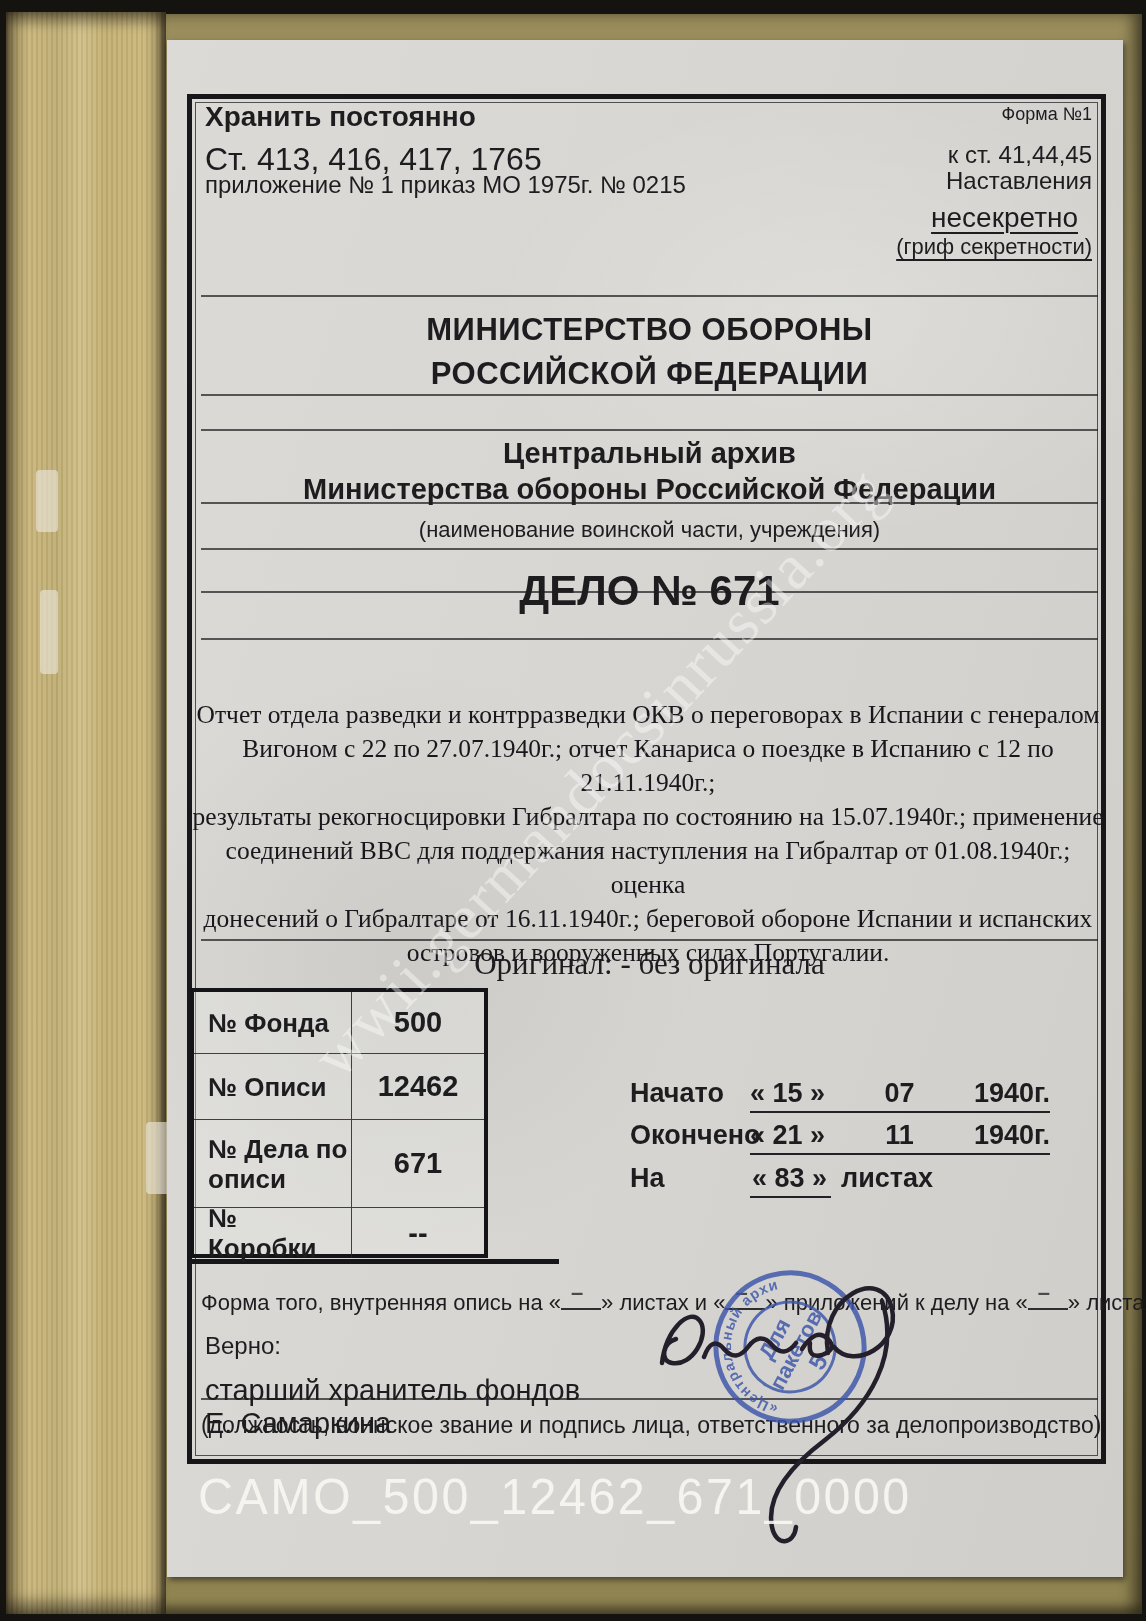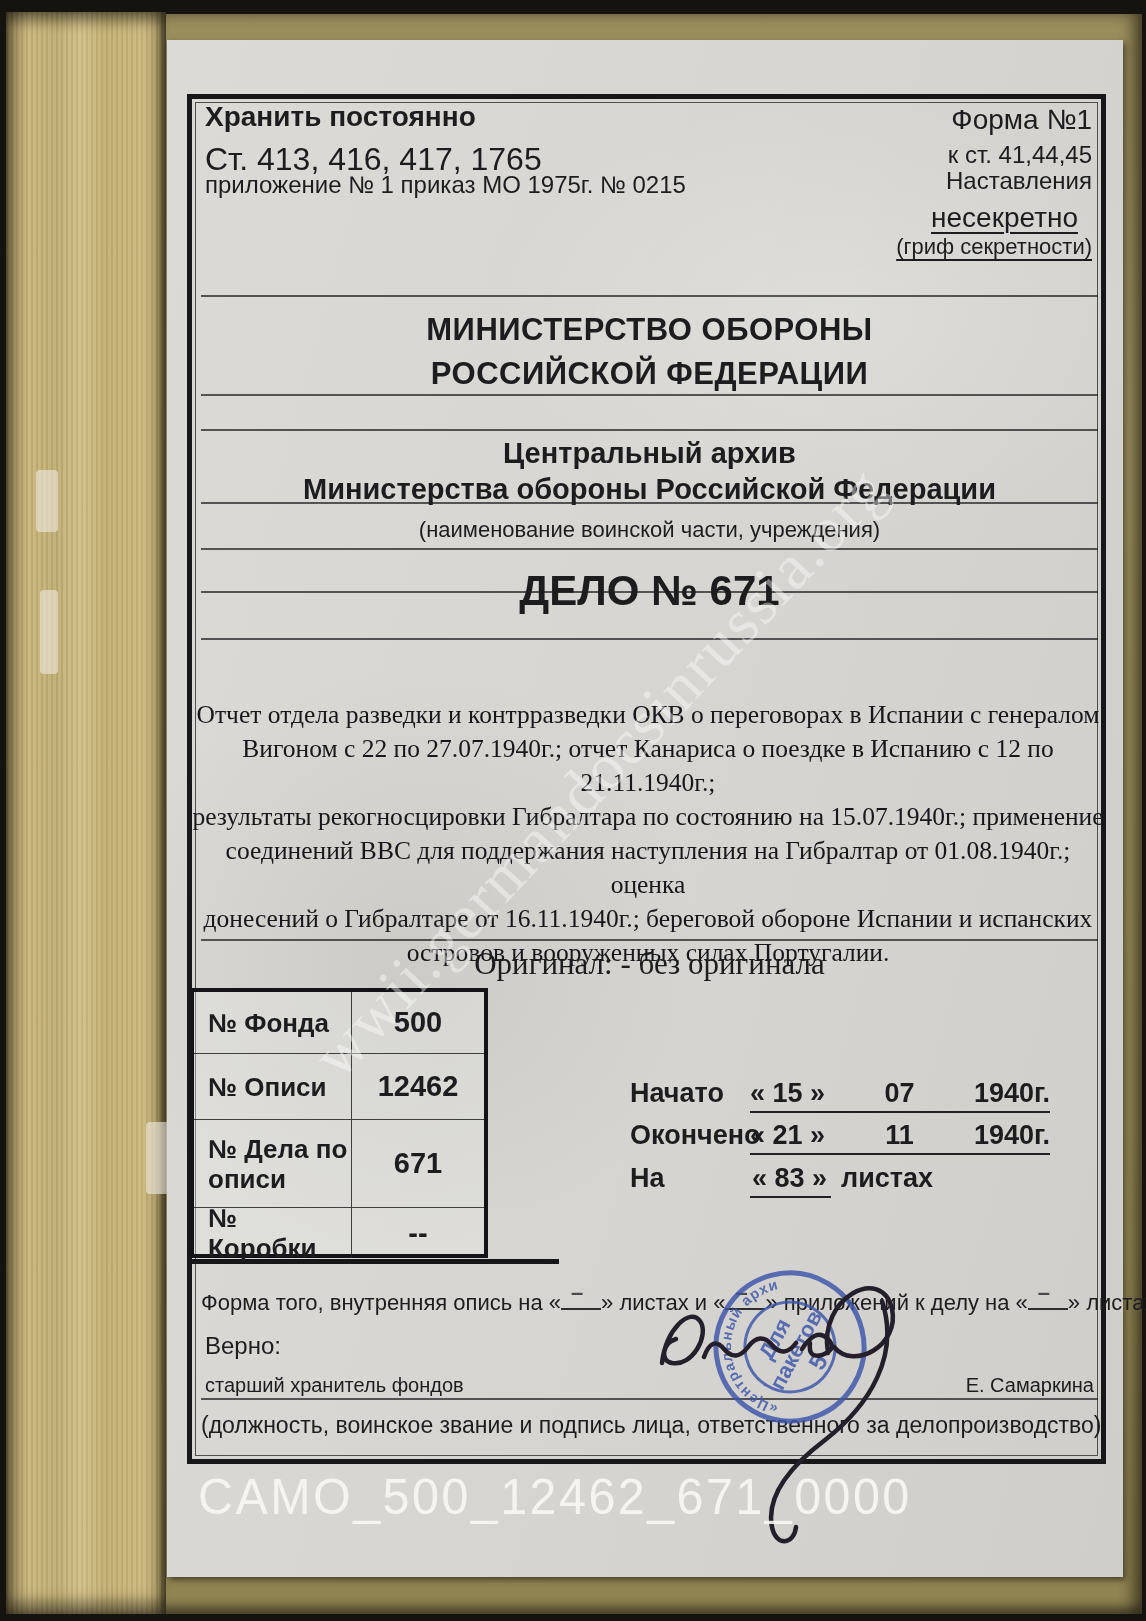--- a/index.html
+++ b/index.html
@@ -46,21 +46,21 @@
   
   .drow{position:absolute;left:630px;display:flex;align-items:baseline;font-weight:bold;font-size:27px;}
   .dlabel{display:inline-block;width:120px;}
   .dfield{display:inline-flex;width:300px;justify-content:space-between;
           border-bottom:2.5px solid #222226;padding-bottom:2px;}
   .sfield{border-bottom:2.5px solid #222226;padding:0 4px 2px 2px;}
   .blank{display:inline-block;min-width:40px;text-align:center;border-bottom:2px solid #2e2e30;
          height:16px;position:relative;}
   .pdash{font-style:normal;position:absolute;top:-12px;left:10px;color:#4a4a4c;font-weight:bold;}
   .keeper-row{position:absolute;left:205px;top:1374px;width:889px;display:flex;
-              justify-content:space-between;font-size:20px;}
+              justify-content:space-between;font-size:29px;flex-direction:column;}
   .wm{position:absolute;left:140px;top:735px;width:920px;text-align:center;
       font-family:"Liberation Serif",serif;font-size:64px;letter-spacing:2px;
       color:rgba(255,255,255,.42);transform:rotate(-47deg);pointer-events:none;z-index:40;}
   .camo{position:absolute;left:198px;top:1468px;font-size:50px;letter-spacing:2.5px;
         color:rgba(249,248,243,.88);transform:scaleX(.97);transform-origin:left;z-index:60;}
   .stamp{position:absolute;left:695px;top:1252px;width:190px;height:190px;opacity:.82;
          transform:rotate(-14deg);z-index:50;}
   .sig{position:absolute;left:620px;top:1235px;width:320px;height:320px;z-index:55;}
 </style>
 </head>
@@ -76,21 +76,21 @@
 
   <div class="label"></div>
   <div class="frame">
     <div class="frame-inner"></div>
   </div>
 
   <div class="txt b" style="left:205px;top:101px;font-size:28px;">Хранить  постоянно</div>
   <div class="txt" style="left:205px;top:141px;font-size:32px;">Ст. 413, 416, 417, 1765</div>
   <div class="txt" style="left:205px;top:171px;font-size:24px;">приложение № 1 приказ МО 1975г.  № 0215</div>
 
-  <div class="txt rgt" style="top:104px;font-size:28px;">Форма №1</div>
+  <div class="txt rgt" style="top:104px;font-size:18px;">Форма №1</div>
   <div class="txt rgt" style="top:141px;font-size:24px;">к ст. 41,44,45</div>
   <div class="txt rgt" style="top:167px;font-size:24px;">Наставления</div>
   <div class="txt rgt u" style="top:202px;font-size:28px;padding-right:14px;box-sizing:border-box;">несекретно</div>
   <div class="txt rgt u" style="top:234px;font-size:22px;">(гриф секретности)</div>
 
   <div class="rule" style="top:295px;"></div>
   <div class="rule" style="top:394px;"></div>
   <div class="rule" style="top:429px;"></div>
   <div class="rule" style="top:502px;"></div>
   <div class="rule" style="top:548px;"></div>

